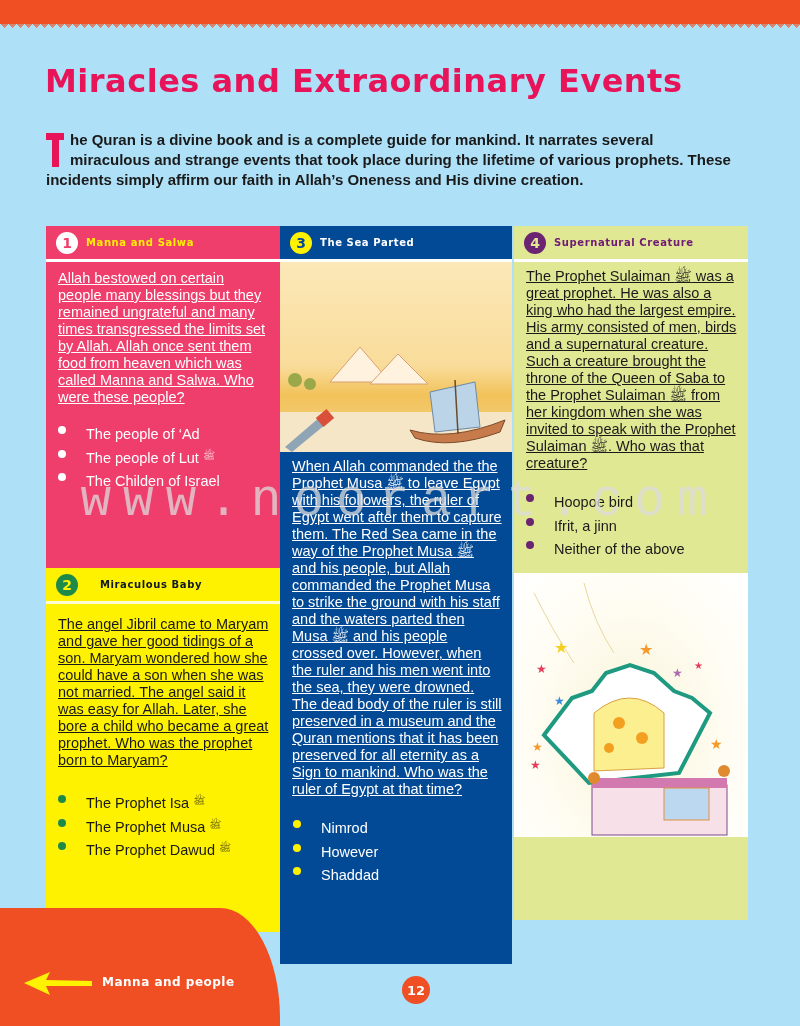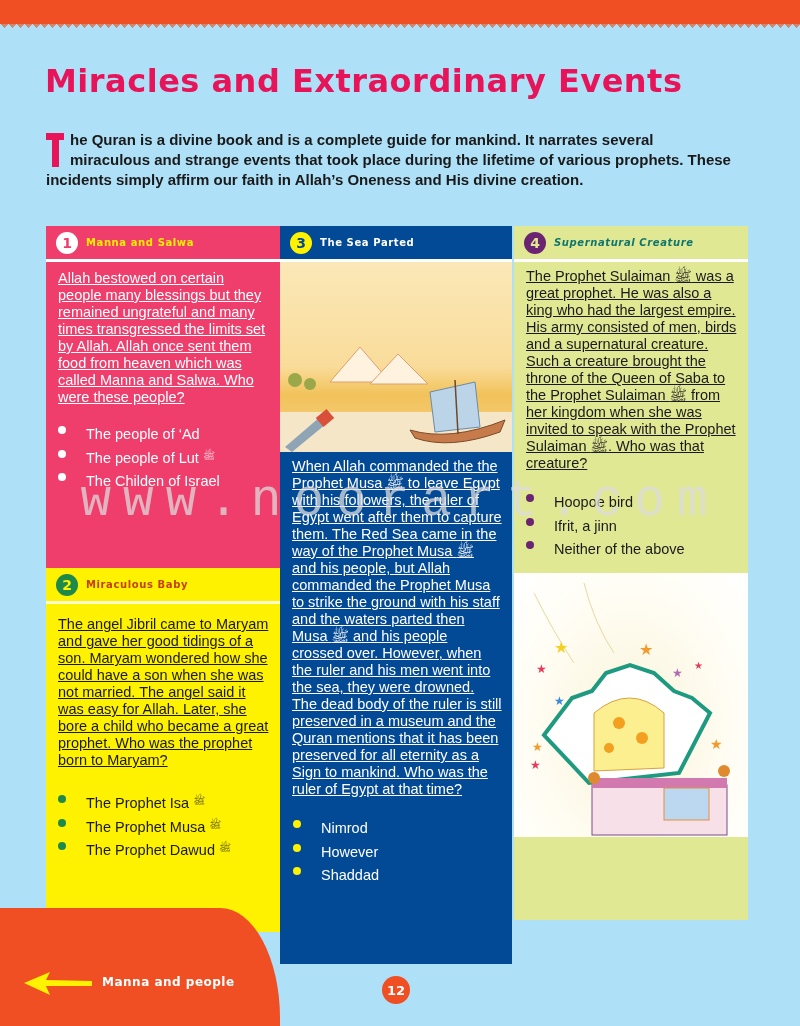--- a/index.html
+++ b/index.html
@@ -65,21 +65,21 @@
   .c1 .card-head { background: #ef3e6c; }
   .c1 .num-badge { background: #fff; color: #ef3e6c; }
   .c1 .card-title { color: #ffee00; }
   .c1 .opts { margin-top: 20px; }
   .c1 .dot { background: #fff; }
 
   
   .c2 { left: 46px; top: 568px; width: 234px; height: 364px; background: #fff200; color: #1a1a1a; }
   .c2 .card-head { background: #fff200; border-bottom-color: #fffbd0; }
   .c2 .num-badge { background: #1e8a4a; color: #fff200; }
-  .c2 .card-title { color: #c2410c; }
+  .c2 .card-title { color: #0f172a; margin-left: 14px; }
   .c2 .card-body { padding-top: 12px; }
   .c2 .opts { margin-top: 26px; }
   .c2 .dot { background: #1e8a4a; }
 
   
   .c3 { left: 280px; top: 226px; width: 232px; height: 738px; background: #034a96; color: #fff; }
   .c3 .card-head { background: #034a96; }
   .c3 .num-badge { background: #fff200; color: #034a96; }
   .c3 .card-title { color: #fff; }
   .c3 .card-body { padding-top: 6px; }
@@ -87,21 +87,21 @@
   .c3 .dot { background: #fff200; }
   .sea-illustration {
     width: 232px; height: 190px; position: relative; overflow: hidden;
     background: linear-gradient(180deg, #fbe8b8 0%, #f9dc9a 55%, #f2c25a 70%, #f5d590 100%);
   }
 
   
   .c4 { left: 514px; top: 226px; width: 234px; height: 694px; background: #e1e894; color: #1a1a1a; }
   .c4 .card-head { background: #e1e894; }
   .c4 .num-badge { background: #6b2472; color: #e1e894; }
-  .c4 .card-title { color: #0f766e; font-style: italic; }
+  .c4 .card-title { color: #701a75; }
   .c4 .card-body { padding-top: 6px; }
   .c4 .opts { margin-top: 22px; }
   .c4 .dot { background: #6b2472; }
   .throne-illustration {
     width: 234px; height: 264px; margin-top: 8px; position: relative; overflow: hidden;
     background: radial-gradient(ellipse at 50% 60%, #f9f3d8 0%, #fffdf3 60%, #ffffff 100%);
   }
 
   .watermark {
     position: absolute; left: 0; top: 473px; width: 800px; text-align: center;
@@ -113,21 +113,21 @@
     position: absolute; left: 0; top: 908px; width: 280px; height: 118px;
     background: #f04e23; border-top-right-radius: 60px 110px;
   }
   .nav-arrow { position: absolute; left: 22px; top: 970px; }
   .nav-label {
     position: absolute; left: 102px; top: 975px;
     font-family: "DejaVu Sans", sans-serif; font-weight: bold; font-size: 12px;
     color: #fff; letter-spacing: 0.5px;
   }
   .page-num {
-    position: absolute; left: 382px; top: 976px; width: 28px; height: 28px;
+    position: absolute; left: 402px; top: 976px; width: 28px; height: 28px;
     border-radius: 50%; background: #f04e23; color: #fff;
     display: flex; align-items: center; justify-content: center;
     font-family: "DejaVu Sans", sans-serif; font-weight: bold; font-size: 13px;
   }
 </style>
 </head>
 <body>
 
 <div class="top-band"></div>
 <div class="top-zigzag"></div>

